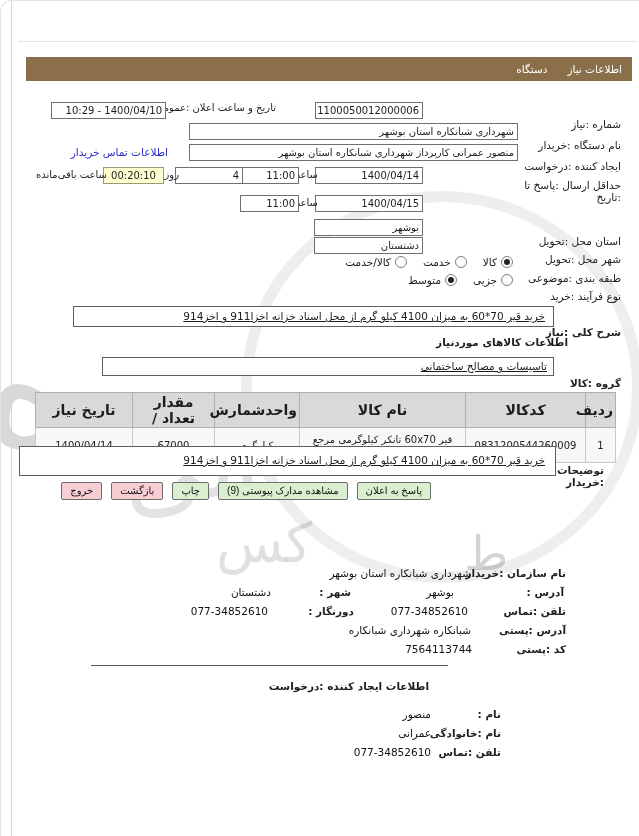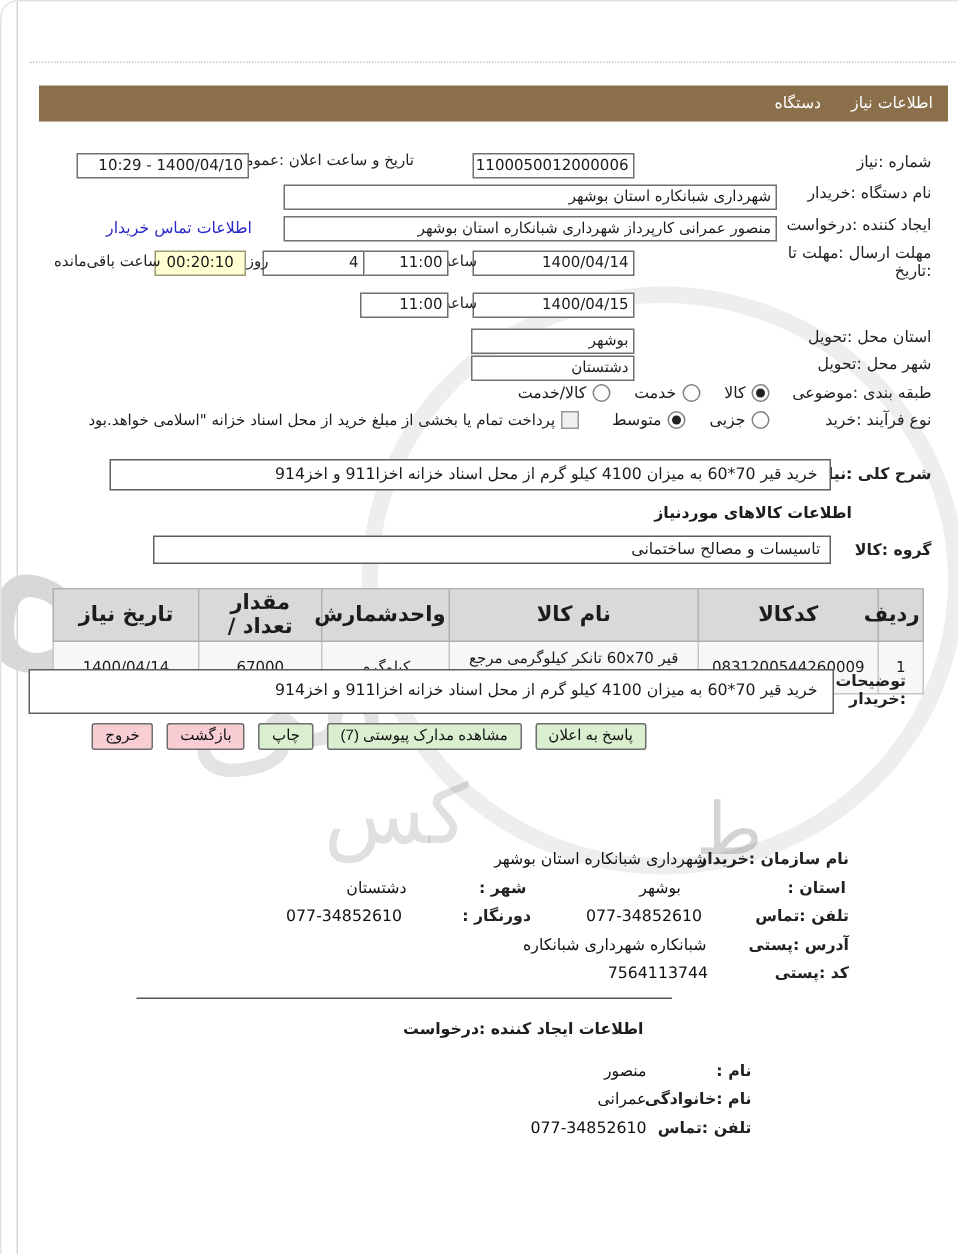--- a/index.html
+++ b/index.html
@@ -17,37 +17,37 @@
   .wm-g3{left:215px;top:515px;font-size:55px;color:rgba(60,60,60,.16);line-height:1;}
   .wm-g4{left:463px;top:528px;font-size:48px;color:rgba(60,60,60,.22);line-height:1;}
 
   .bar{position:absolute;left:25px;right:8px;height:24px;background:#8a6f4a;color:#fff;
        display:flex;align-items:center;z-index:2;}
   .bar1{top:56px;padding-right:10px;gap:20px;}
   .bar2{top:527px;height:23px;padding-right:232px;}
   .tab{white-space:nowrap;font-size:10.5px;cursor:pointer;}
 
   .frow,.crow{position:absolute;left:0;right:0;height:18px;z-index:2;}
-  .flabel{position:absolute;right:19px;width:110px;text-align:right;color:#222;}
+  .flabel{position:absolute;right:19px;width:110px;text-align:right;color:#222;margin-top:16px;}
   .flabel span{display:block;line-height:12px;}
   .inline-label{position:absolute;white-space:nowrap;font-size:10px;color:#222;}
   .vbox{position:absolute;height:15px;line-height:15px;border:1px solid #707070;background:#fff;
         padding:0 3px;font-size:10px;white-space:nowrap;overflow:hidden;box-sizing:content-box;}
   .vbox.timer{background:#ffffd2;border-color:#9a9a78;text-align:center;}
   .link{position:absolute;color:#2a2ac8;white-space:nowrap;cursor:pointer;font-size:10.5px;}
 
   .opts{position:absolute;right:127px;top:0;display:flex;align-items:center;gap:16px;}
   .opt{display:flex;align-items:center;gap:4px;white-space:nowrap;}
   .radio{width:10px;height:10px;border:1px solid #808080;border-radius:50%;background:#fdfdfd;
          display:inline-block;position:relative;flex:0 0 auto;}
   .radio.on::after{content:"";position:absolute;inset:2px;background:#222;border-radius:50%;}
   .chk{width:10px;height:10px;border:1px solid #9a9a9a;background:#efefef;display:inline-block;flex:0 0 auto;}
 
   .bold{font-weight:bold;}
-  .bigbox{position:absolute;border:1px solid #5e5e5e;background:#fff;text-align:right;z-index:2;}
+  .bigbox{position:absolute;border:1px solid #5e5e5e;background:#fff;text-align:right;z-index:2;text-decoration:underline;}
 
   table.goods{position:absolute;top:391px;right:24px;width:580px;border-collapse:collapse;
               table-layout:fixed;z-index:2;border:1px solid #8c8c8c;}
   table.goods th{background:#d9d9d9;border:1px solid #b0b0b0;font-weight:bold;font-size:14px;
                  height:17px;padding:1px 2px;}
   table.goods td{background:#f7f7f7;border:1px solid #c6c6c6;text-align:center;font-size:10px;
                  padding:2px 2px;height:30px;}
 
   .btnrow{position:absolute;top:481px;right:209px;display:flex;gap:9px;z-index:2;}
   .btn{height:18px;line-height:16px;padding:0 8px;border:1px solid #6e6e6e;border-radius:2px;
@@ -91,21 +91,21 @@
   </div>
 
   <div class="frow" style="top:143px">
     <span class="flabel">ایجاد کننده :درخواست</span>
     <span class="vbox" style="right:122px;width:321px">منصور عمرانی کارپرداز شهرداری شبانکاره استان بوشهر</span>
     <span class="link" style="right:472px;top:2px">اطلاعات تماس خریدار</span>
   </div>
 
   <div class="frow" style="top:164px;height:28px">
     <span class="flabel" style="top:-2px">
-      <span>مهلت ارسال :مهلت تا</span>
+      <span>حداقل ارسال :پاسخ تا</span>
       <span>:تاریخ</span>
     </span>
     <span class="vbox" style="right:217px;width:100px;top:2px">1400/04/14</span>
     <span class="inline-label" style="right:322px;top:4px">ساعت</span>
     <span class="vbox" style="right:341px;width:51px;top:2px">11:00</span>
     <span class="vbox" style="right:397px;width:60px;top:2px">4</span>
     <span class="inline-label" style="right:461px;top:4px">روز و</span>
     <span class="vbox timer" style="right:476px;width:53px;top:2px">00:20:10</span>
     <span class="inline-label" style="right:533px;top:4px">ساعت باقی‌مانده</span>
   </div>
@@ -147,24 +147,20 @@
   <div class="frow" style="top:273px">
     <span class="flabel">نوع فرآیند :خرید</span>
     <span class="opts">
       <span class="opt">
         <span class="radio"></span>
         <span>جزیی</span>
       </span>
       <span class="opt">
         <span class="radio on"></span>
         <span>متوسط</span>
-      </span>
-      <span class="opt" style="margin-right:6px">
-        <span class="chk"></span>
-        <span style="font-size:10px">پرداخت تمام یا بخشی از مبلغ خرید از محل اسناد خزانه "اسلامی خواهد.بود</span>
       </span>
     </span>
   </div>
 
   <span class="flabel bold" style="position:absolute;top:309px;z-index:2">شرح کلی :نیاز</span>
   <div class="bigbox" style="top:305px;right:86px;width:467px;height:19px;line-height:18px;padding-left:4px;padding-right:8px">خرید قیر 70*60 به میزان 4100 کیلو گرم از محل اسناد خزانه اخزا911 و اخز914</div>
 
   <div class="bold" style="position:absolute;top:335px;right:72px;z-index:2">اطلاعات کالاهای موردنیاز</div>
 
   <span class="flabel bold" style="position:absolute;top:360px;z-index:2">گروه :کالا</span>
@@ -202,33 +198,33 @@
   </table>
 
   <span class="flabel bold" style="position:absolute;top:447px;right:36px;width:70px;z-index:2">
     <span>توضیحات</span>
     <span>:خریدار</span>
   </span>
   <div class="bigbox" style="top:445px;right:84px;width:521px;height:28px;line-height:26px;padding-left:4px;padding-right:10px">خرید قیر 70*60 به میزان 4100 کیلو گرم از محل اسناد خزانه اخزا911 و اخز914</div>
 
   <div class="btnrow">
     <button class="btn green">پاسخ به اعلان</button>
-    <button class="btn green">مشاهده مدارک پیوستی (7)</button>
+    <button class="btn green">مشاهده مدارک پیوستی (9)</button>
     <button class="btn green">چاپ</button>
     <button class="btn pink">بازگشت</button>
     <button class="btn pink">خروج</button>
   </div>
 
 
   <div class="crow" style="top:566px">
     <span class="clabel" style="right:74px">نام سازمان :خریدار</span>
     <span class="cvalue" style="right:169px">شهرداری شبانکاره استان بوشهر</span>
   </div>
   <div class="crow" style="top:585px">
-    <span class="clabel" style="right:76px">استان :</span>
+    <span class="clabel" style="right:76px">آدرس :</span>
     <span class="cvalue" style="right:186px">بوشهر</span>
     <span class="clabel" style="right:289px">شهر :</span>
     <span class="cvalue" style="right:369px">دشتستان</span>
   </div>
   <div class="crow" style="top:604px">
     <span class="clabel" style="right:74px">تلفن :تماس</span>
     <span class="cvalue" style="right:172px">077-34852610</span>
     <span class="clabel" style="right:286px">دورنگار :</span>
     <span class="cvalue" style="right:372px">077-34852610</span>
   </div>

